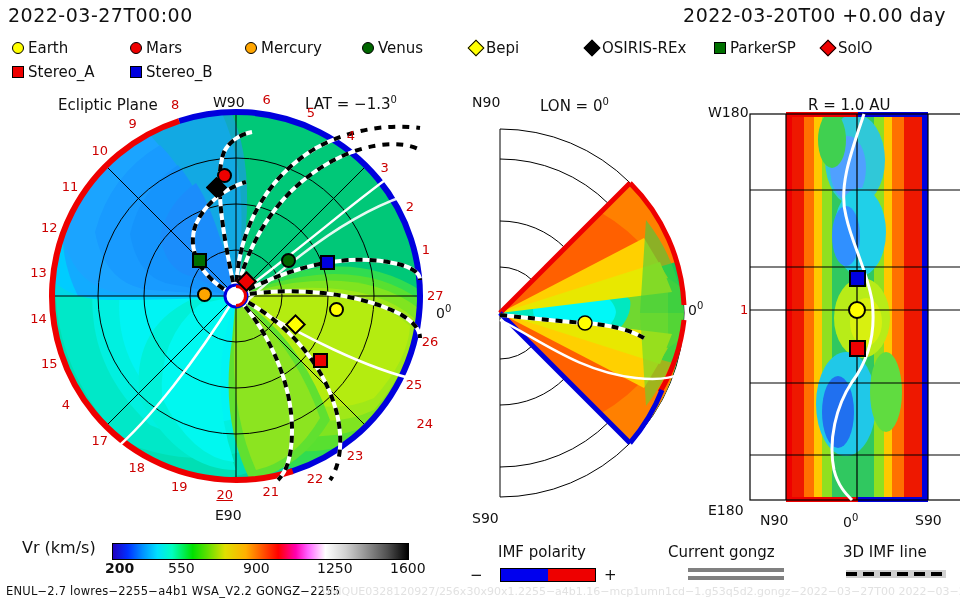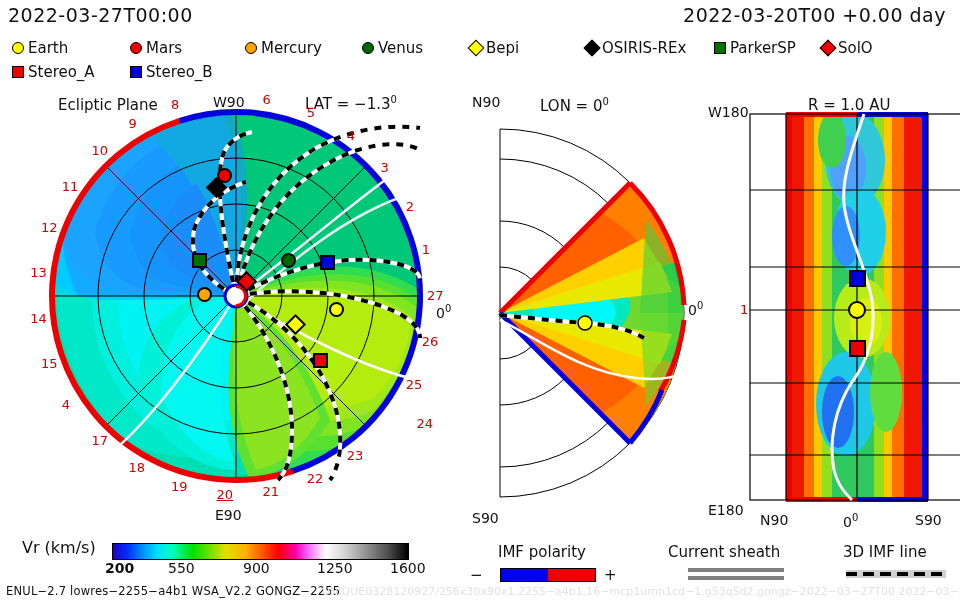--- a/index.html
+++ b/index.html
@@ -382,21 +382,21 @@
 <div class="cbtick" style="left:168px;">550</div>
 <div class="cbtick" style="left:243px;">900</div>
 <div class="cbtick" style="left:317px;">1250</div>
 <div class="cbtick" style="left:390px;">1600</div>
 
 <div class="blegend-title" style="left:498px;top:543px;">IMF polarity</div>
 <div id="imf-minus">−</div>
 <div id="imf-bar"></div>
 <div id="imf-plus">+</div>
 
-<div class="blegend-title" style="left:668px;top:543px;">Current sheath</div>
+<div class="blegend-title" style="left:668px;top:543px;">Current gongz</div>
 <div class="sheath-bar" style="top:568px;"></div>
 <div class="sheath-bar" style="top:576px;"></div>
 
 <div class="blegend-title" style="left:843px;top:543px;">3D IMF line</div>
 <div id="imf3d-bar"></div>
 <div id="imf3d-dash"></div>
 
 <div class="abs" id="credit">ENUL−2.7 lowres−2255−a4b1 WSA_V2.2 GONGZ−2255</div>
 <div class="abs" id="watermark">UNIQUE0328120927/256x30x90x1.2255−a4b1.16−mcp1umn1cd−1.g53q5d2.gongz−2022−03−27T00   2022−03−28</div>
 

